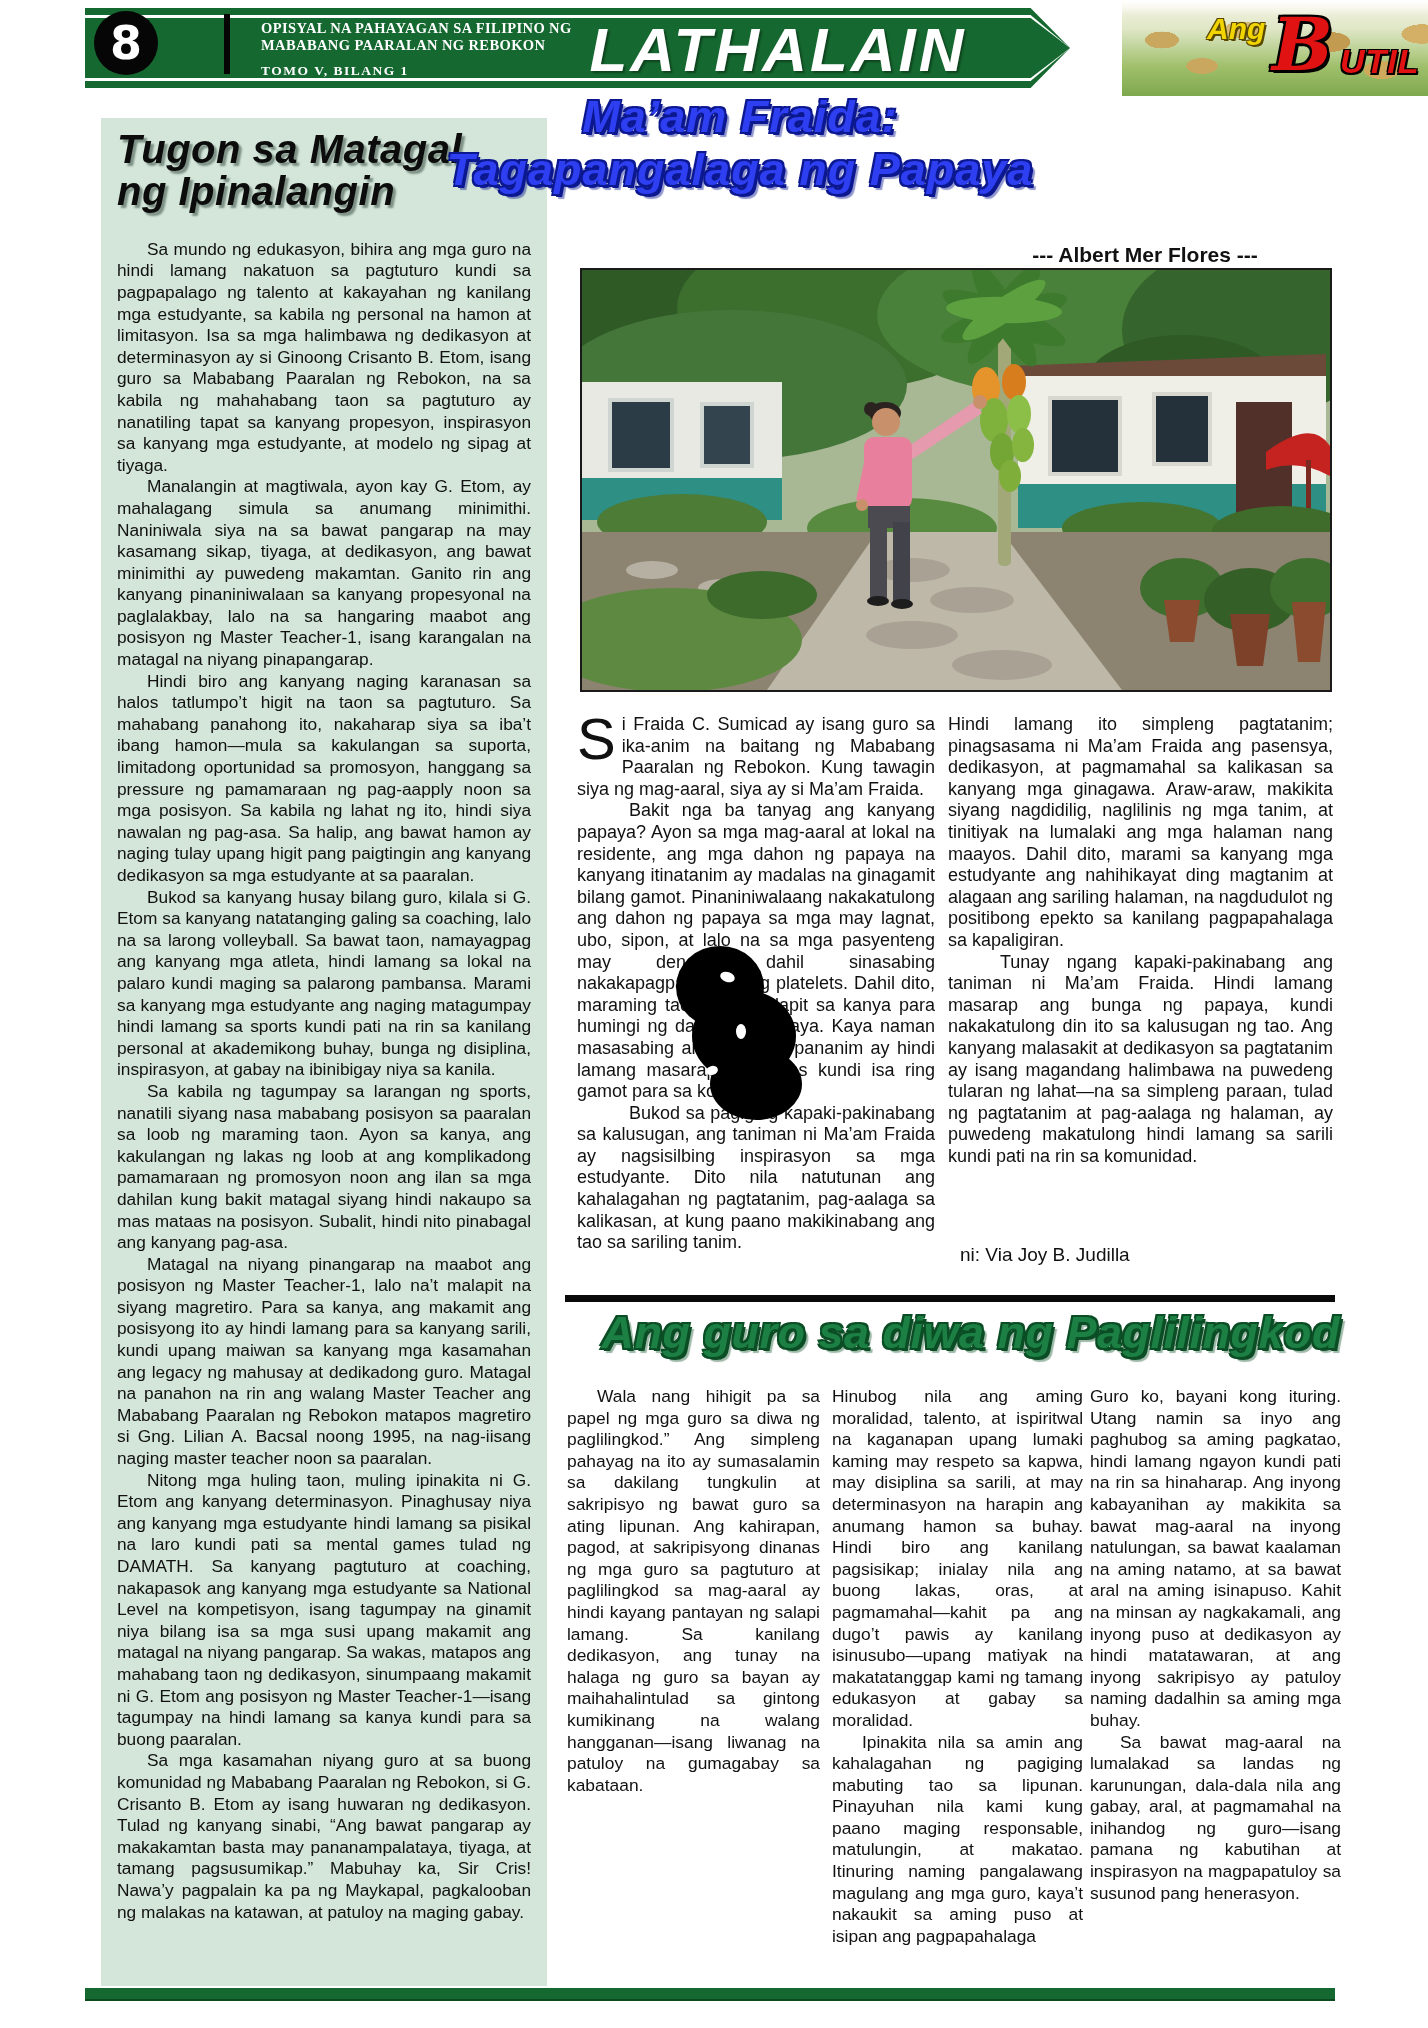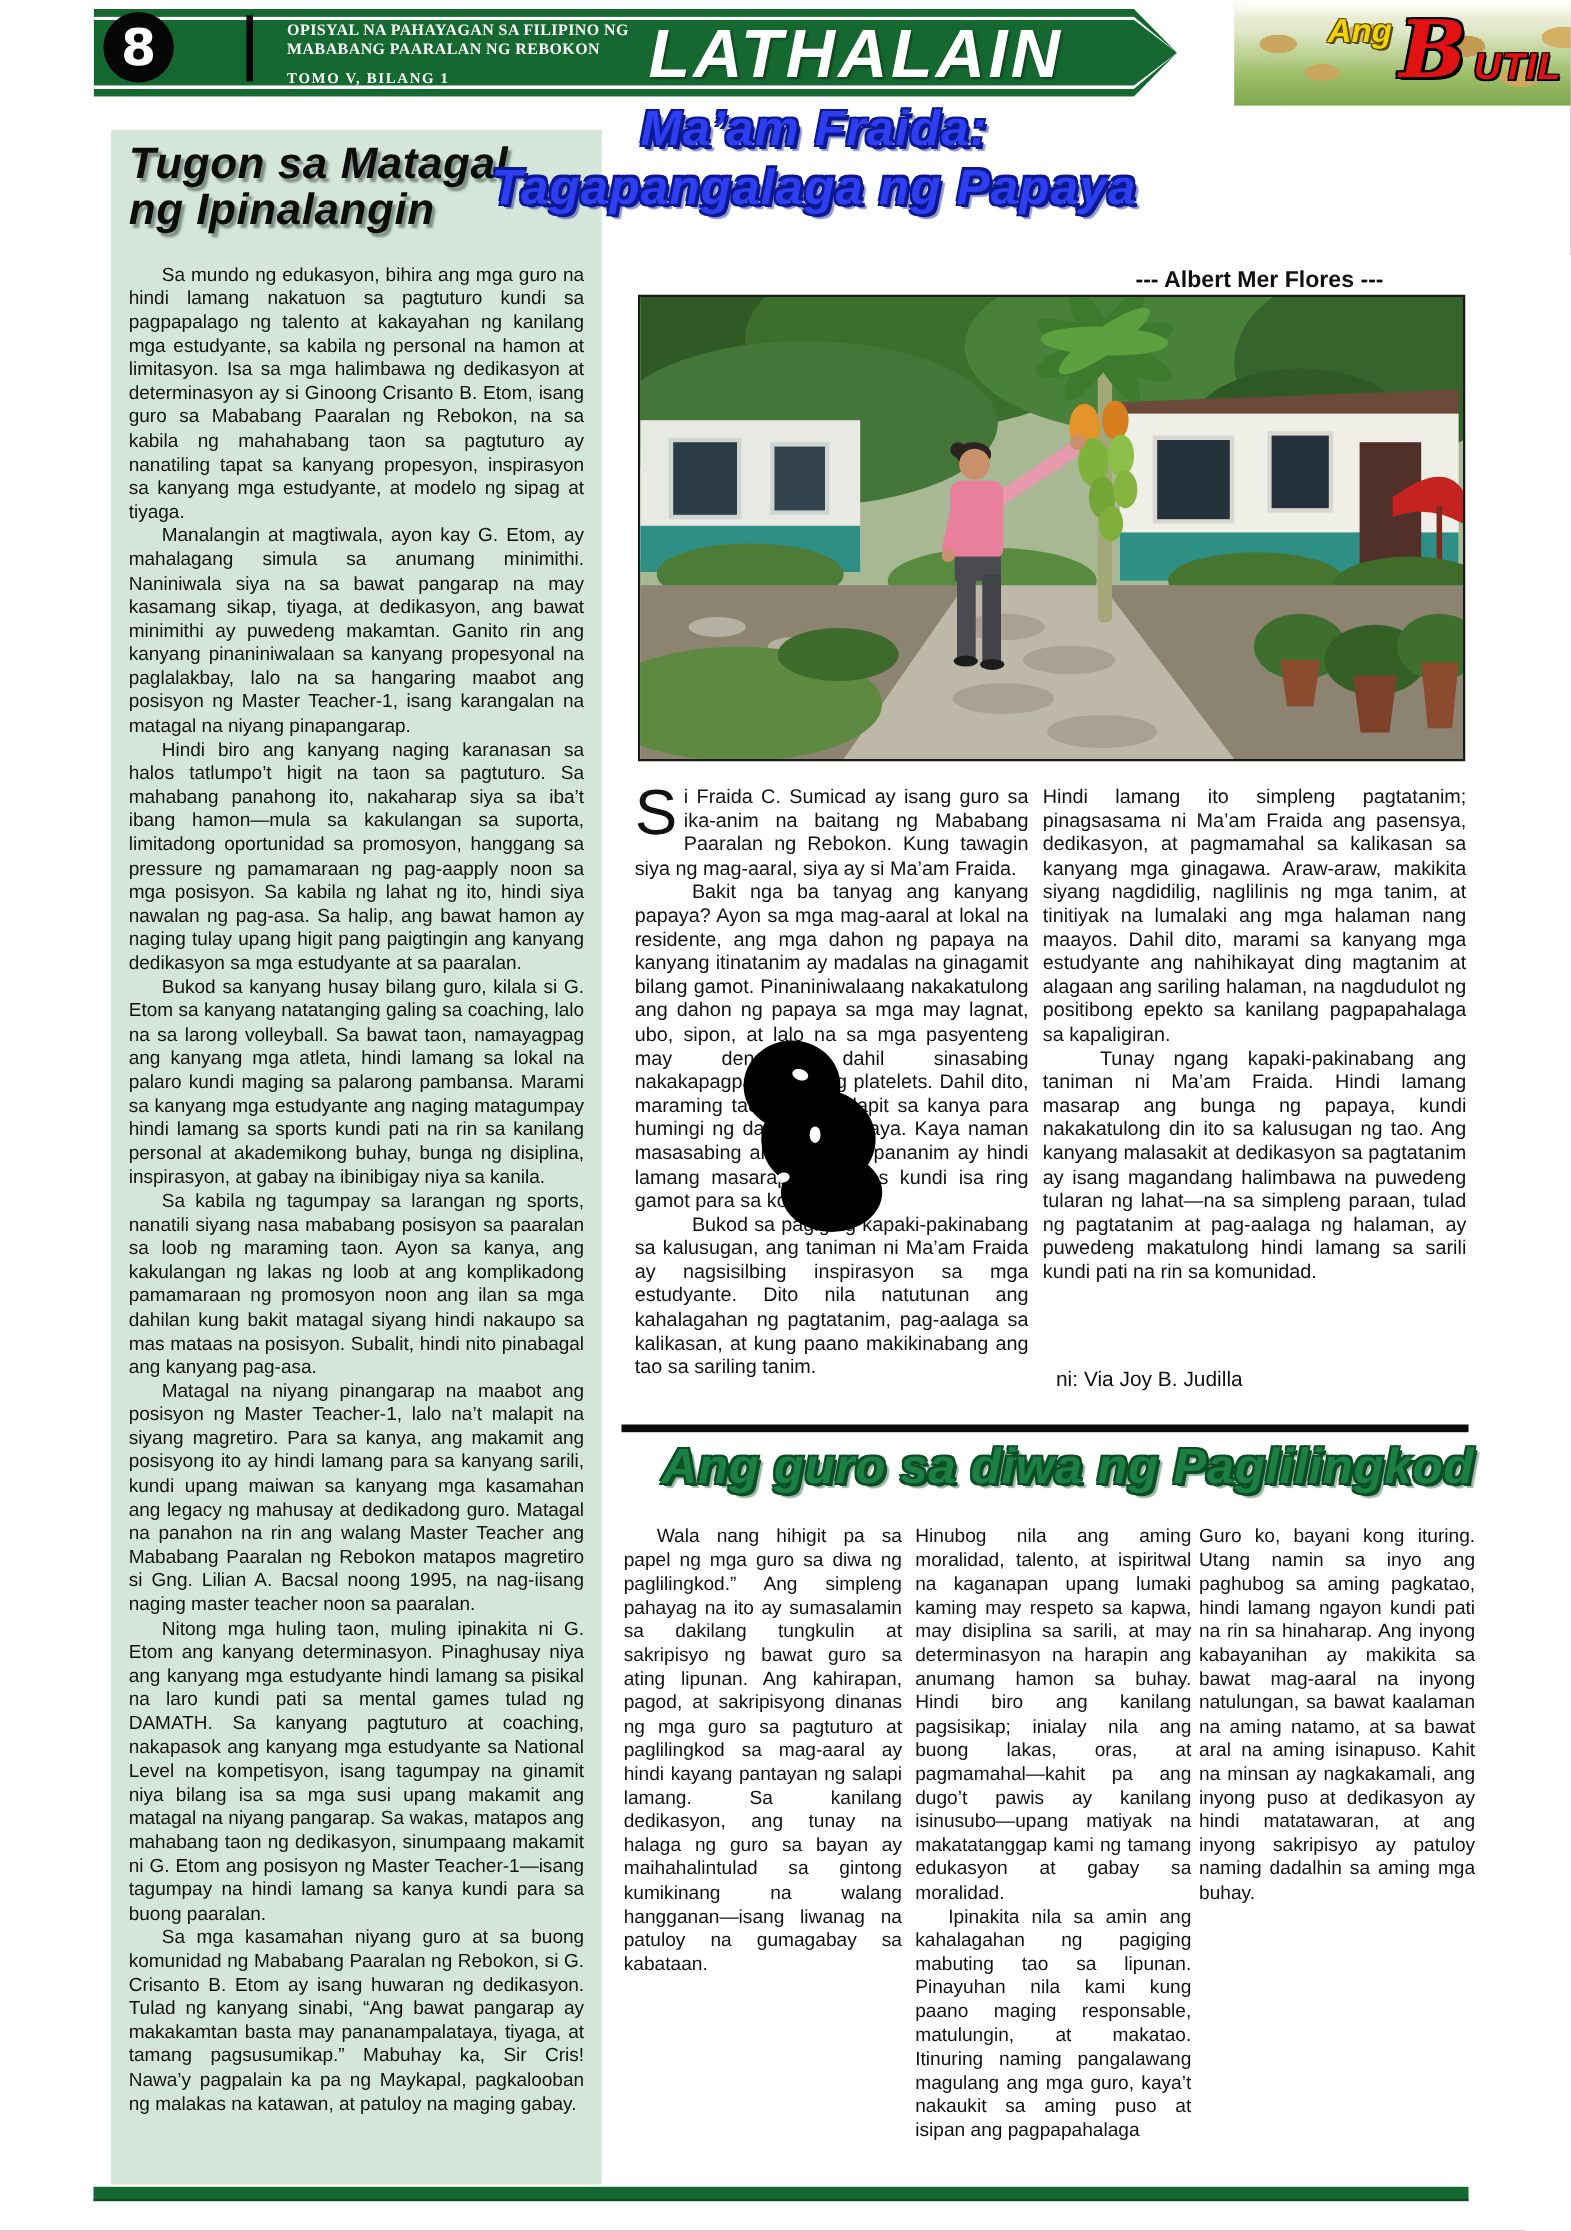--- a/index.html
+++ b/index.html
@@ -280,17 +280,18 @@
 
   <div class="bot-col bot-col1">
     <p>Wala nang hihigit pa sa papel ng mga guro sa diwa ng paglilingkod.” Ang simpleng pahayag na ito ay sumasalamin sa dakilang tungkulin at sakripisyo ng bawat guro sa ating lipunan. Ang kahirapan, pagod, at sakripisyong dinanas ng mga guro sa pagtuturo at paglilingkod sa mag-aaral ay hindi kayang pantayan ng salapi lamang. Sa kanilang dedikasyon, ang tunay na halaga ng guro sa bayan ay maihahalintulad sa gintong kumikinang na walang hangganan—isang liwanag na patuloy na gumagabay sa kabataan.</p>
   </div>
   <div class="bot-col bot-col2">
     <p class="noindent">Hinubog nila ang aming moralidad, talento, at ispiritwal na kaganapan upang lumaki kaming may respeto sa kapwa, may disiplina sa sarili, at may determinasyon na harapin ang anumang hamon sa buhay. Hindi biro ang kanilang pagsisikap; inialay nila ang buong lakas, oras, at pagmamahal—kahit pa ang dugo’t pawis ay kanilang isinusubo—upang matiyak na makatatanggap kami ng tamang edukasyon at gabay sa moralidad.</p>
     <p>Ipinakita nila sa amin ang kahalagahan ng pagiging mabuting tao sa lipunan. Pinayuhan nila kami kung paano maging responsable, matulungin, at makatao. Itinuring naming pangalawang magulang ang mga guro, kaya’t nakaukit sa aming puso at isipan ang pagpapahalaga</p>
   </div>
   <div class="bot-col bot-col3">
     <p class="noindent">Guro ko, bayani kong ituring. Utang namin sa inyo ang paghubog sa aming pagkatao, hindi lamang ngayon kundi pati na rin sa hinaharap. Ang inyong kabayanihan ay makikita sa bawat mag-aaral na inyong natulungan, sa bawat kaalaman na aming natamo, at sa bawat aral na aming isinapuso. Kahit na minsan ay nagkakamali, ang inyong puso at dedikasyon ay hindi matatawaran, at ang inyong sakripisyo ay patuloy naming dadalhin sa aming mga buhay.</p>
+    <p>Sa bawat mag-aaral na lumalakad sa landas ng karunungan, dala-dala nila ang gabay, aral, at pagmamahal na inihandog ng guro—isang pamana ng kabutihan at inspirasyon na magpapatuloy sa susunod pang henerasyon.</p>
   </div>
 
   <div class="footer-bar"></div>
 
 </div>
 
 </body></html>

